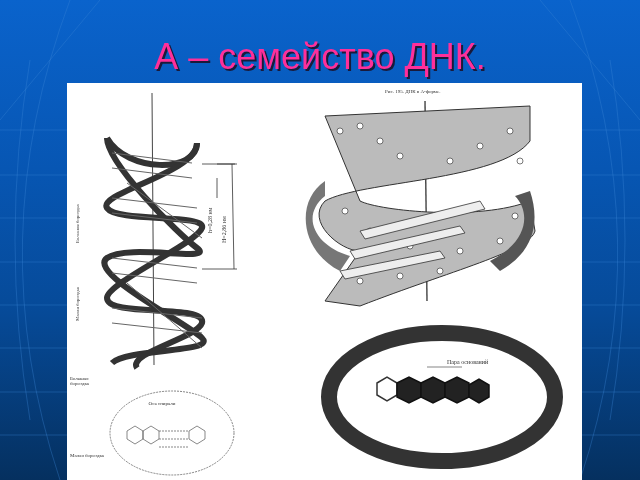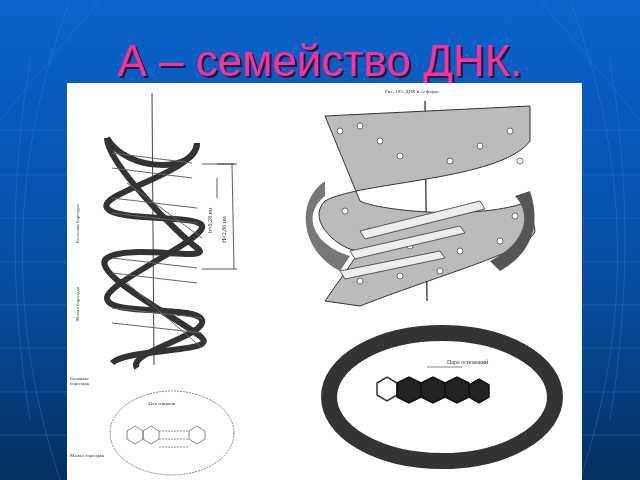--- a/index.html
+++ b/index.html
@@ -1,21 +1,21 @@
 <!DOCTYPE html>
 <html><head>
 <meta charset="utf-8">
 <style>
   html,body{margin:0;padding:0;}
   body{width:640px;height:480px;overflow:hidden;position:relative;
     background:linear-gradient(180deg,#0a63cc 0%,#0756b3 35%,#064a98 65%,#05305f 100%);
     font-family:"Liberation Sans",sans-serif;}
   .bg-lines{position:absolute;left:0;top:0;width:640px;height:480px;}
   .title{position:absolute;left:0;top:36px;width:640px;text-align:center;
-    font-size:44px;color:#ff2f9a;text-shadow:2px 2px 0 #1a1a3a;letter-spacing:0px;}
+    font-size:36px;color:#ff2f9a;text-shadow:2px 2px 0 #1a1a3a;letter-spacing:0px;}
   .figure{position:absolute;left:67px;top:83px;width:515px;height:397px;background:#fff;overflow:hidden;}
   .caption{position:absolute;left:318px;top:6px;font-family:"Liberation Serif",serif;font-size:5px;color:#333;}
   .lbl{position:absolute;font-size:6px;color:#333;font-family:"Liberation Serif",serif;white-space:nowrap;}
   .rot{transform:rotate(-90deg);transform-origin:left top;}
 </style>
 </head>
 <body>
 
 <svg class="bg-lines" viewBox="0 0 640 480">
   <g stroke="#3d86d8" stroke-opacity="0.35" stroke-width="1" fill="none">

